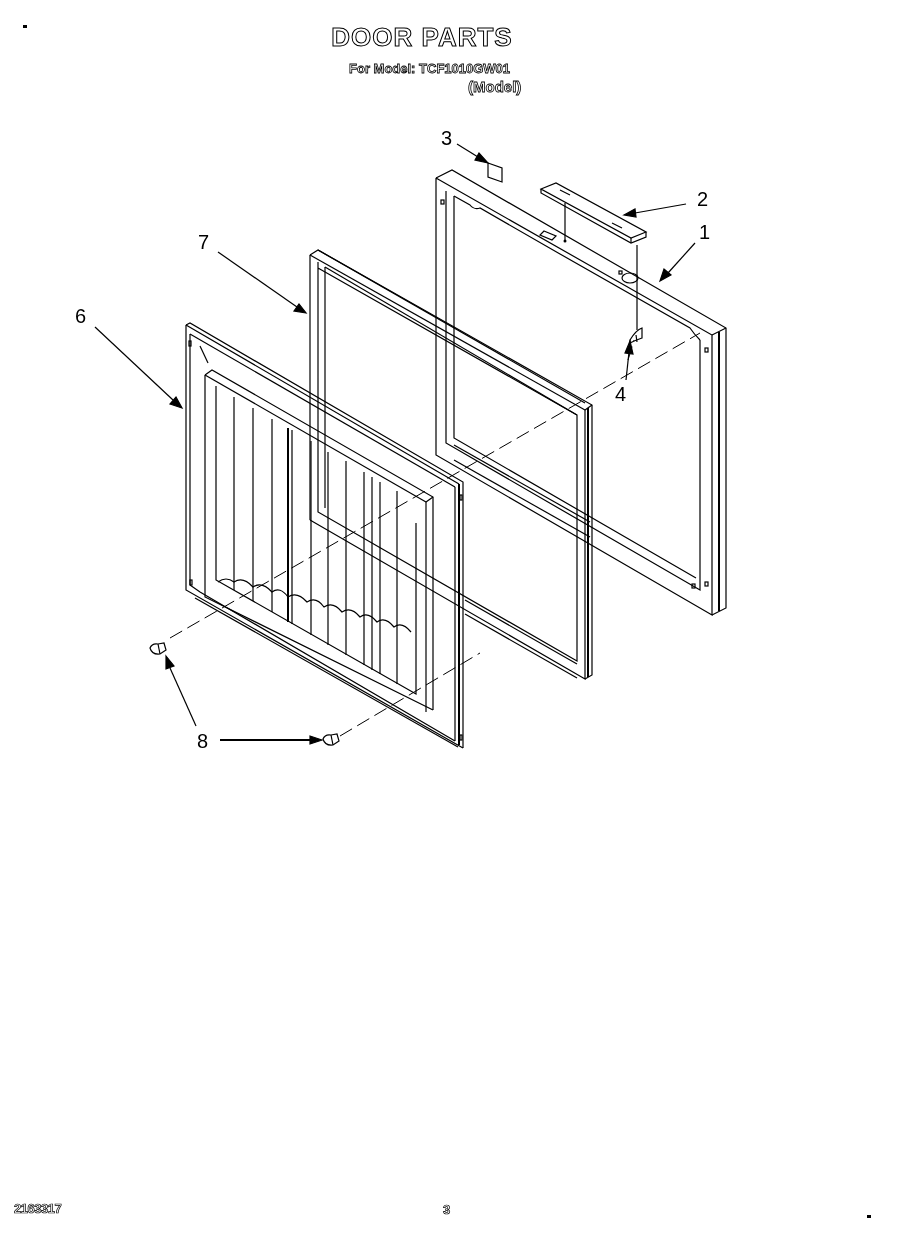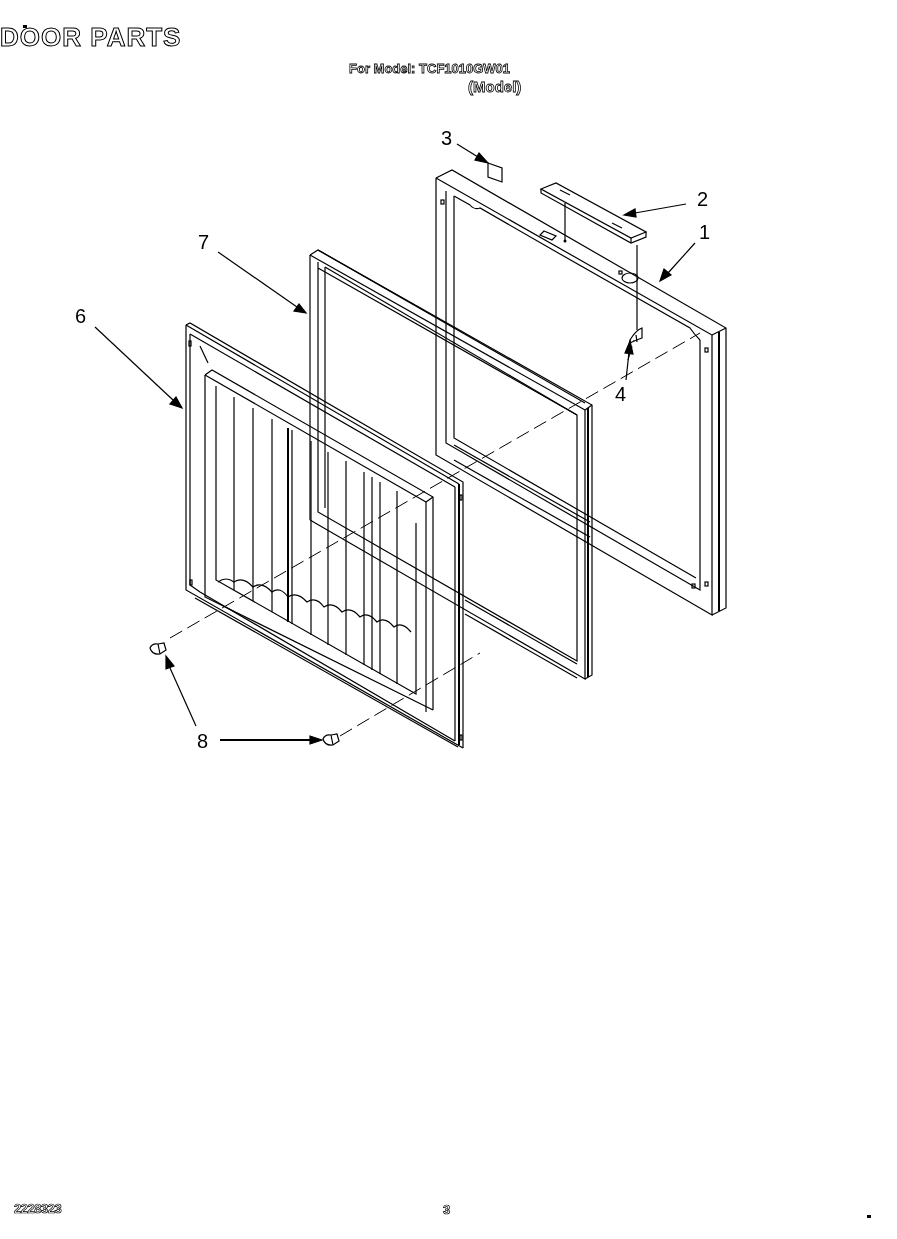--- a/index.html
+++ b/index.html
@@ -1,18 +1,18 @@
 <!DOCTYPE html>
 <html><head>
   <meta charset="utf-8">
   <style>
     html, body { margin: 0; padding: 0; background: #ffffff; }
     body { width: 897px; height: 1239px; position: relative; overflow: hidden; font-family: "Liberation Sans", sans-serif; color: #000; }
     .title {
-      position: absolute; left: 0; width: 844px; top: 22px; text-align: left;
+      position: absolute; left: 0; width: 844px; top: 22px; text-align: center;
       font-family: "Liberation Sans", sans-serif; font-size: 26px; font-weight: bold;
       color: #fff; letter-spacing: 1px;
       -webkit-text-stroke: 1px #000;
       text-shadow: 0 0 0 #000;
     }
     .model {
       position: absolute; left: 349px; top: 61px;
       font-size: 13px; font-weight: bold; color: #fff;
       -webkit-text-stroke: 0.8px #000; letter-spacing: 0px;
     }
@@ -200,14 +200,14 @@
 </svg>
 
 <div class="callout" style="left:699px; top:222px;">1</div>
 <div class="callout" style="left:697px; top:189px;">2</div>
 <div class="callout" style="left:441px; top:128px;">3</div>
 <div class="callout" style="left:615px; top:384px;">4</div>
 <div class="callout" style="left:75px; top:306px;">6</div>
 <div class="callout" style="left:198px; top:232px;">7</div>
 <div class="callout" style="left:197px; top:731px;">8</div>
 
-<div class="doc-number">2228323</div>
+<div class="doc-number">2163317</div>
 <div class="page-number">3</div>
 
 </body></html>

